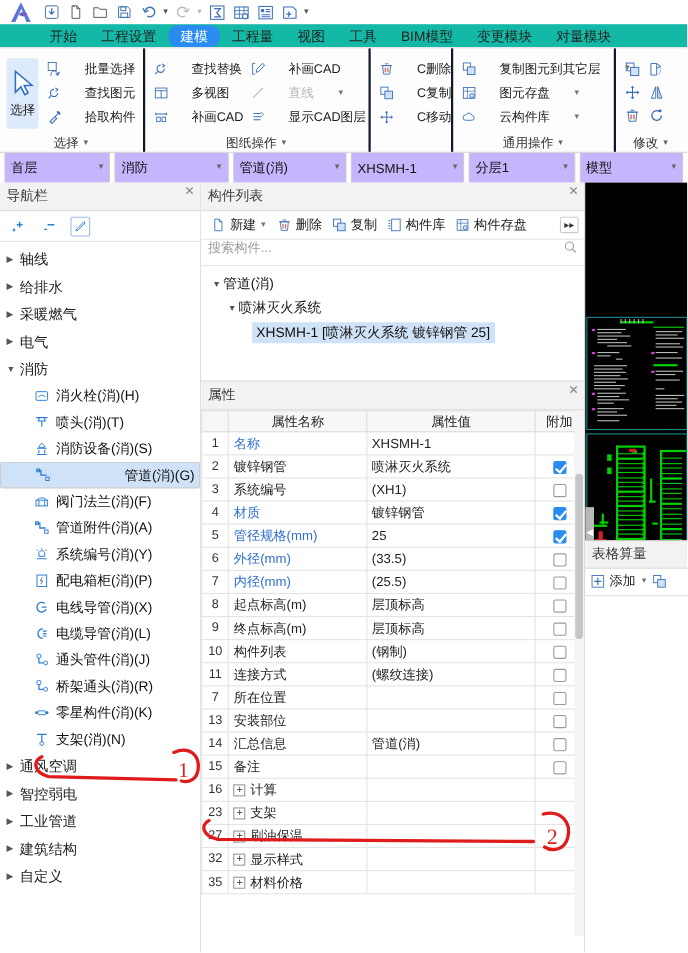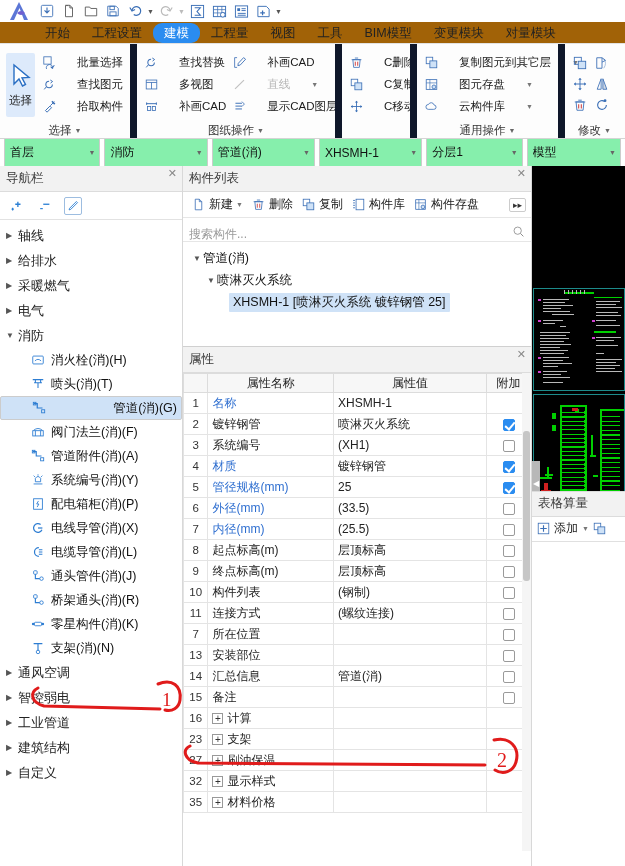--- a/index.html
+++ b/index.html
@@ -23,37 +23,37 @@
   }
   .qab-icon {
     width: 22px; height: 20px; display: flex; align-items: center; justify-content: center;
     color: #3b6fb6; cursor: pointer;
   }
   .qab-icon svg { display:block; }
   .qab-caret { width: 9px; height:20px; display:flex; align-items:center; justify-content:center; color:#555; font-size:7px;}
 
   
   .tabs {
-    height: 21px; display: flex; align-items: center; background:#a16207;
+    height: 21px; display: flex; align-items: center; background:#14b8a6;
     padding-left: 34px; gap: 0px; border-bottom: none;
   }
   .tab {
     padding: 2px 11px; font-size: 12.5px; color: #222; cursor: pointer; line-height: 16px;
     border-radius: 9px; white-space: nowrap;
   }
   .tab.active { background: #2a8cf0; color:#fff; }
 
   
   .ribbon {
     height: 96px; background: #fdfdfd; border-top: 1px solid #e2e2e2;
     border-bottom: 1px solid #d4d4d4;
     display: flex; align-items: stretch; position: relative;
   }
   .rgroup { position: relative; display: flex; flex-direction: column; padding: 2px 4px 0 4px; }
-  .rgroup + .rgroup { border-left: 7px solid #0f172a; }
+  .rgroup + .rgroup { border-left: 2px solid #0f172a; }
   .rgroup-body { flex: 1; display: flex; align-items: center; }
   .rgroup-title {
     height: 16px; font-size: 11.5px; color:#333; text-align:center;
     display:flex; align-items:center; justify-content:center; gap:3px;
   }
   .rgroup-title .dd { font-size: 7px; color:#666; }
 
   .bigbtn {
     width: 44px; height: 64px; display:flex; flex-direction:column; align-items:center;
     justify-content:center; gap:3px; background:#ddeafb; border-radius:2px; cursor:pointer;
@@ -70,21 +70,21 @@
   .item .ic { width:15px; height:15px; display:flex; align-items:center; justify-content:center; color:#3b6fb6; flex:0 0 15px;}
   .item.dis .ic { color:#c0c0c0; }
   .item .dd { font-size:7px; color:#777; margin-left:1px; }
 
   .iconpad { display:grid; grid-template-columns: 22px 22px; grid-auto-rows: 21px; align-items:center; justify-items:center; }
   .iconpad .ic { width:16px; height:16px; color:#3b6fb6; cursor:pointer; display:flex; align-items:center; justify-content:center;}
 
   
   .selbar { height: 27px; display:flex; align-items:center; gap:4px; padding: 3px 4px; background:#fff; }
   .sel {
-    height: 35px; border: 1px solid #ccc; border-radius:2px; background:#86efac;
+    height: 35px; border: 1px solid #ccc; border-radius:2px; background:#c4b5fd;
     display:flex; align-items:center; justify-content:space-between;
     padding: 0 4px 0 5px; font-size: 12px; color:#111; cursor:pointer;
   }
   .sel .cv { overflow:hidden; white-space:nowrap; }
   .sel .ar { font-size:7px; color:#666; margin-left:4px; }
   .sel.w1{width:98px;} .sel.w2{width:105px;} .sel.w3{width:105px;}
   .sel.w4{width:105px;} .sel.w5{width:98px;} .sel.w6{width:96px;}
 
   
   .main { display:flex; height: 700px; align-items: stretch; }
@@ -111,21 +111,21 @@
   .nchild.sel { background:#cfe2f7; }
   .nchild .ic { width:16px; height:16px; color:#2d7dd2; display:flex; align-items:center; justify-content:center; flex:0 0 16px;}
 
   
   .midpanel { width: 349px; display:flex; flex-direction:column; border-right:1px solid #d8d8d8; background:#fff; }
   .cl-tools { height:26px; display:flex; align-items:center; gap:2px; padding:0 5px; border-bottom:1px solid #e6e6e6; background:#fff; }
   .cl-tool { display:flex; align-items:center; gap:3px; font-size:12px; color:#1a1a1a; cursor:pointer; padding:2px 3px; white-space:nowrap;}
   .cl-tool .ic { width:15px; height:15px; color:#3b6fb6; display:flex; align-items:center; justify-content:center;}
   .cl-tool .dd { font-size:7px; color:#777; }
   .cl-more { margin-left:auto; border:1px solid #ccc; border-radius:2px; padding:1px 3px; font-size:9px; color:#333; cursor:pointer;}
-  .cl-search { height:24px; border-bottom:1px solid #e6e6e6; display:flex; align-items:flex-end; padding:0 6px; }
+  .cl-search { height:24px; border-bottom:1px solid #e6e6e6; display:flex; align-items:flex-start; padding:0 6px; }
   .cl-search input { flex:1; border:none; outline:none; font-size:12px; color:#333; font-family:inherit; background:transparent;}
   .cl-search input::placeholder{ color:#9a9a9a; }
   .cl-tree { flex:1; padding-top:5px; overflow:hidden; }
   .ct-row { display:flex; align-items:center; height:22px; font-size:12.5px; color:#111; cursor:pointer;}
   .ct-row .tri { font-size:8px; color:#555; width:12px; text-align:center;}
   .ct-l1 { padding-left:8px; }
   .ct-l2 { padding-left:22px; }
   .ct-l3 { padding-left:46px; }
   .ct-row .leafsel { background:#cfe2f7; padding:1px 4px; border-radius:1px; }
 
@@ -590,20 +590,29 @@
             </span>
           <span>消火栓(消)(H)</span>
           </div>
         <div class="nchild">
           <span class="ic">
               <svg width="14" height="14" viewBox="0 0 16 16">
                 <path d="M2 3 h12 M5 3 v3 M11 3 v3 M3.5 6.5 h9 M8 6.5 v6" stroke="#2d7dd2" stroke-width="1.2"></path>
               </svg>
             </span>
           <span>喷头(消)(T)</span>
+          </div>
+        <div class="nchild">
+          <span class="ic">
+              <svg width="14" height="14" viewBox="0 0 16 16">
+                <path d="M8 2 q3 2.5 3 4.5 h-6 q0 -2 3 -4.5z" fill="none" stroke="#2d7dd2"></path>
+                <path d="M3 7.5 h10 M5 9 v4 M11 9 v4 M3 14 h10" stroke="#2d7dd2" stroke-width="1.1"></path>
+              </svg>
+            </span>
+          <span>消防设备(消)(S)</span>
           </div>
         <div class="nchild sel">
           <span class="ic">
               <svg width="14" height="14" viewBox="0 0 16 16">
                 <path d="M2 3 h4 v5 h6" stroke="#2d7dd2" fill="none" stroke-width="1.4"></path>
                 <rect x="1.5" y="1.5" width="3" height="3" fill="none" stroke="#2d7dd2"></rect>
                 <rect x="11" y="10" width="3.5" height="3.5" fill="none" stroke="#2d7dd2"></rect>
               </svg>
             </span>
           <span>管道(消)(G)</span>

